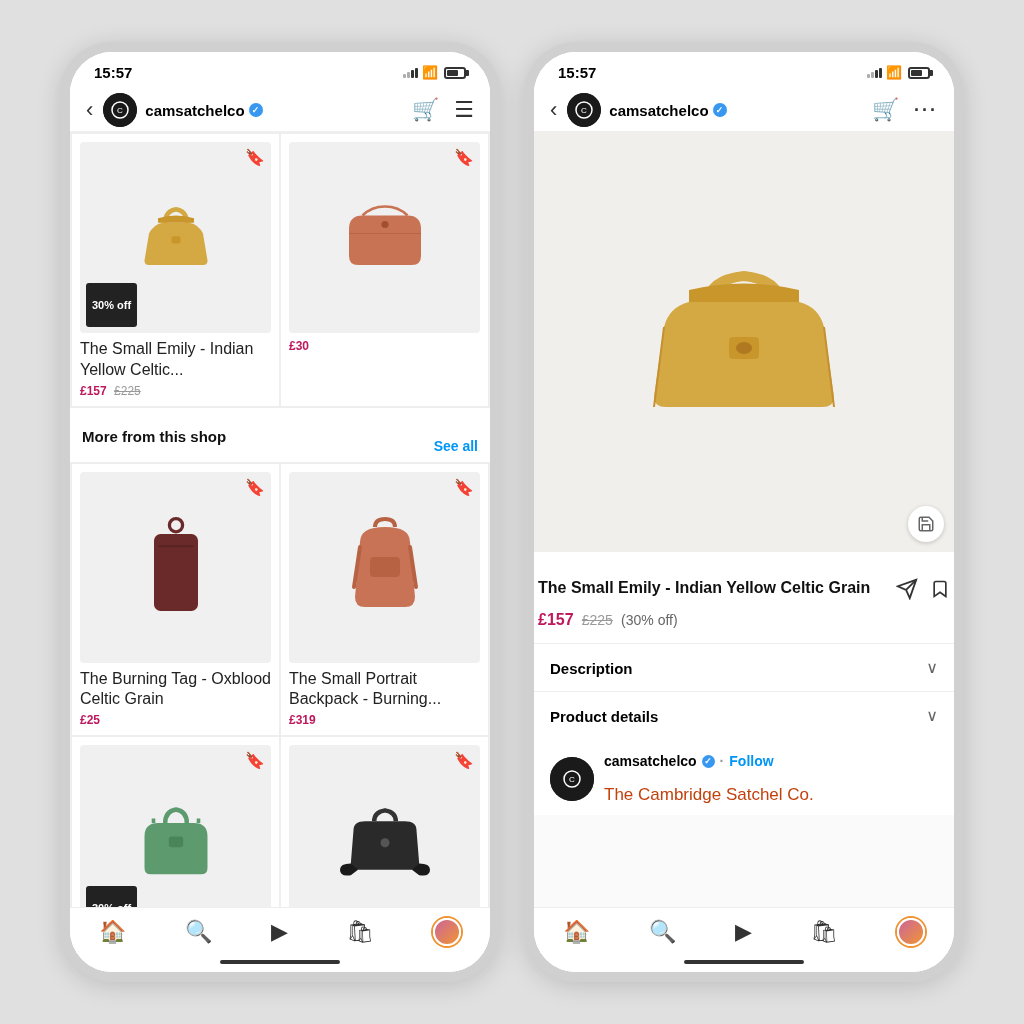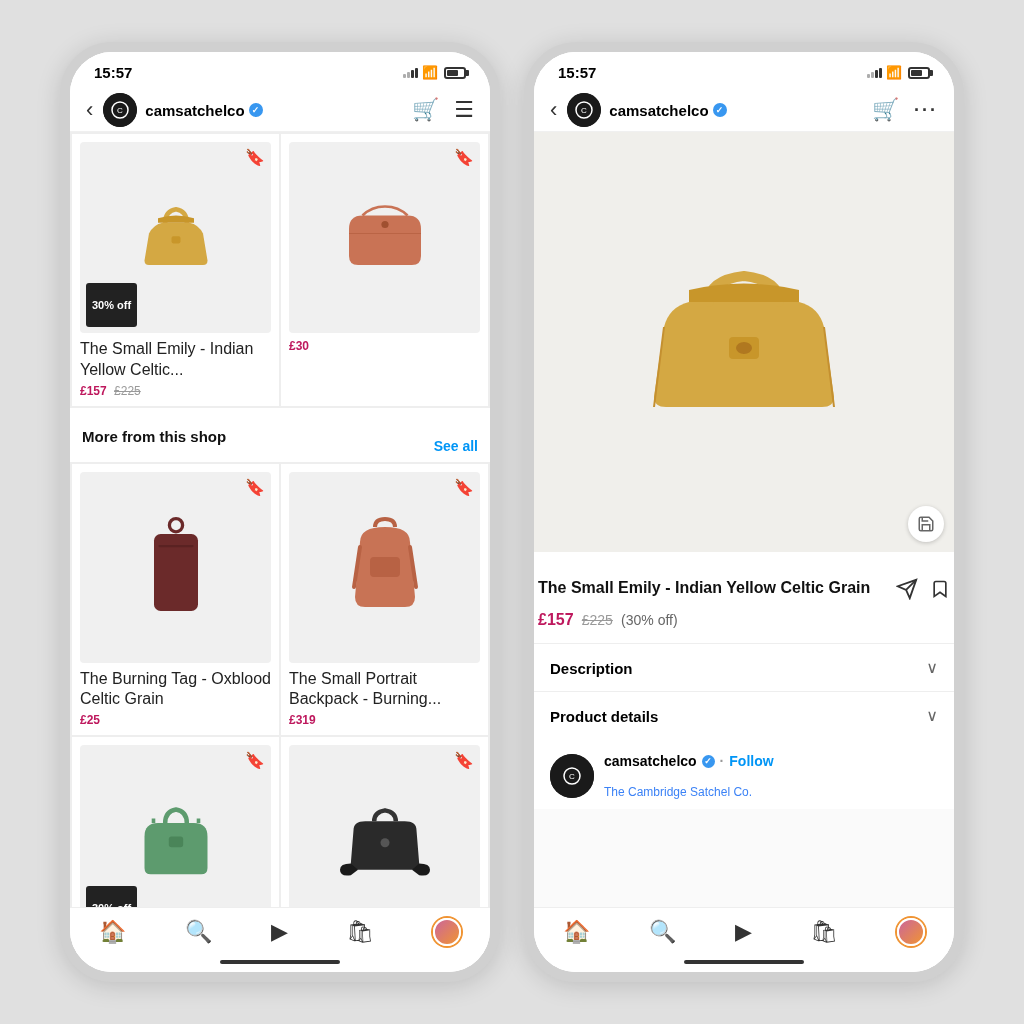--- a/index.html
+++ b/index.html
@@ -321,21 +321,21 @@
     }
     .shop-avatar {
       width: 44px; height: 44px;
       border-radius: 50%;
       background: #1a1a1a;
       flex-shrink: 0;
       display: flex; align-items: center; justify-content: center;
     }
     .shop-info { flex: 1; }
     .shop-name-row { display: flex; align-items: center; gap: 5px; font-size: 14px; font-weight: 600; }
-    .shop-desc { font-size: 12px; color: #3b82f6; margin-top: 16px; }
+    .shop-desc { font-size: 17px; color: #c2410c; margin-top: 16px; }
     .follow-btn { color: #0095f6; font-weight: 600; font-size: 14px; cursor: pointer; }
 
     
     .cambridge-logo {
       width: 100%; height: 100%;
       background: #1a1a1a;
       border-radius: 50%;
       display: flex; align-items: center; justify-content: center;
     }
     .cambridge-logo svg { width: 24px; height: 24px; }

